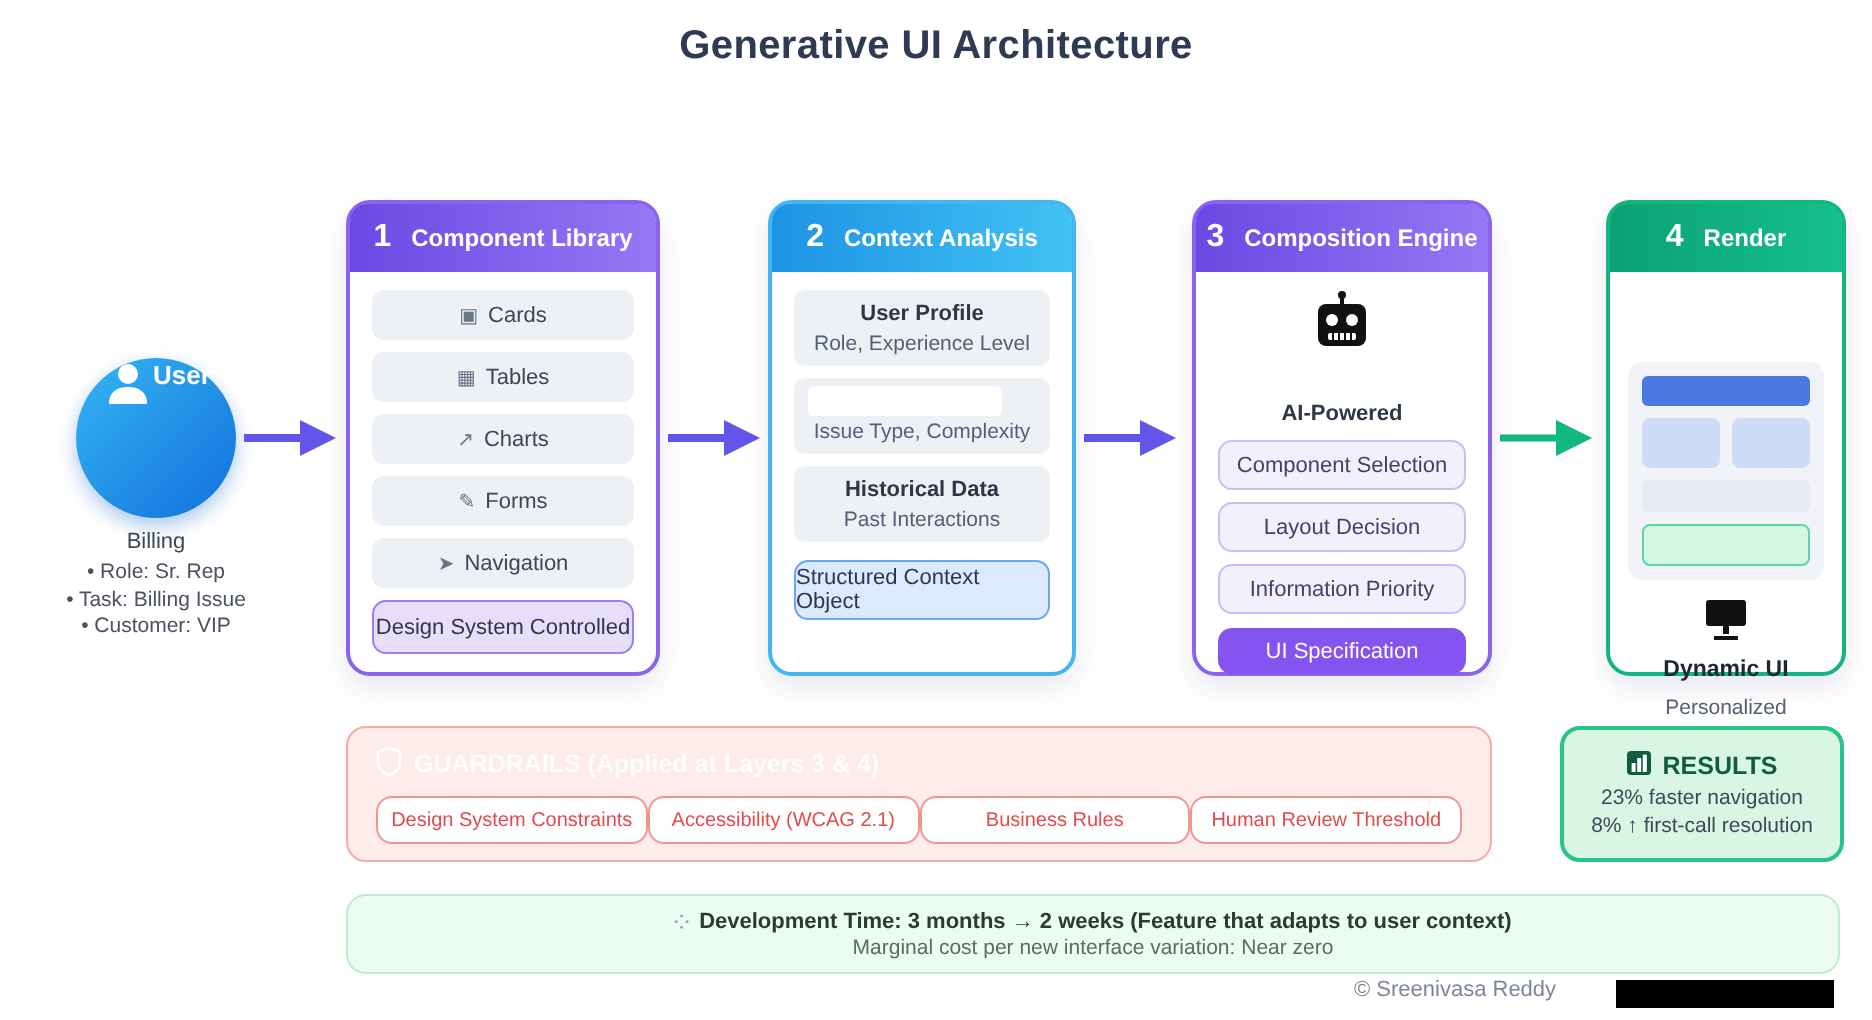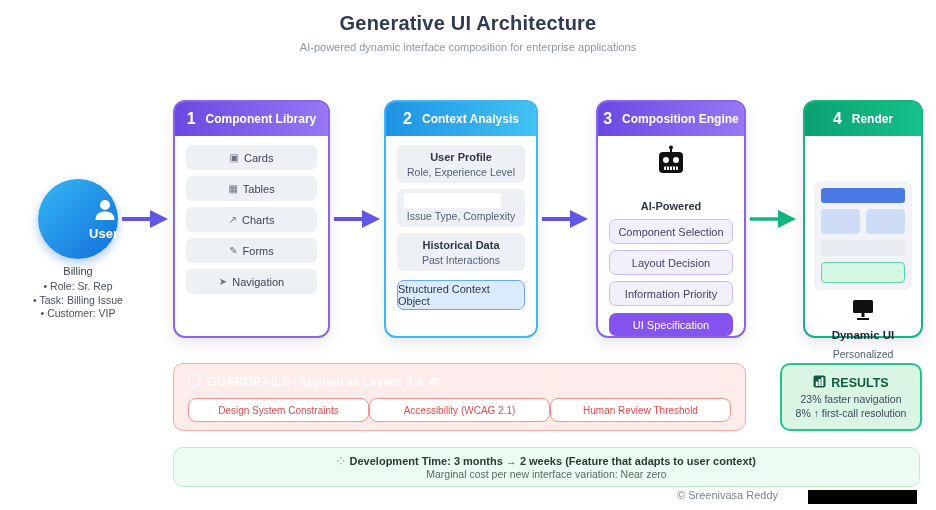--- a/index.html
+++ b/index.html
@@ -8,21 +8,21 @@
 
   .page-title{position:absolute;top:12px;left:0;right:0;text-align:center;
     font-size:20px;font-weight:bold;color:#2e3b52;letter-spacing:.2px;}
   .page-subtitle{position:absolute;top:41px;left:0;right:0;text-align:center;
     font-size:11px;color:#8d97a8;}
 
   
   .user-block{position:absolute;left:38px;top:179px;width:80px;}
   .user-circle{width:80px;height:80px;border-radius:50%;
     background:linear-gradient(135deg,#35b6f3,#1170dc);
-    display:flex;flex-direction:column;align-items:flex-end;justify-content:center;
+    display:flex;align-items:flex-start;justify-content:center;
     box-shadow:0 4px 10px rgba(18,98,200,.35);}
   .user-label{color:#fff;font-weight:bold;font-size:13px;margin-top:1px;}
   .user-context{position:absolute;left:-32px;top:86px;width:144px;text-align:center;}
   .context-title{font-size:11px;color:#3d4654;margin-bottom:3px;}
   .context-item{font-size:10.5px;color:#4a5160;line-height:1.3;}
 
   
   .arrow{position:absolute;top:209px;width:46px;height:20px;}
   .a1{left:122px;} .a2{left:334px;} .a3{left:542px;} .a4{left:750px;}
 
@@ -103,21 +103,20 @@
   
   .copyright{position:absolute;left:677px;top:489px;font-size:11px;color:#7c8699;}
   .redaction-black{position:absolute;left:808px;top:490px;width:109px;height:14px;background:#000;}
 </style>
 </head>
 <body>
 
 <div class="canvas">
 
   <div class="page-title">Generative UI Architecture</div>
-  <div class="page-subtitle">AI-powered dynamic interface composition for enterprise applications</div>
 
   <div class="user-block">
     <div class="user-circle">
       <span>
         <svg width="26" height="24" viewBox="0 0 26 24">
             <circle cx="13" cy="8" r="5" fill="#fff"></circle>
             <path d="M3.5 23 C3.5 16.5 8 14.5 13 14.5 C18 14.5 22.5 16.5 22.5 23 Z" fill="#fff"></path>
           </svg>
       </span>
       <span class="user-label">User</span>
@@ -166,20 +165,21 @@
           <span>Charts</span>
         </div>
       <div class="lib-item">
           <span class="lib-icon">✎</span>
           <span>Forms</span>
         </div>
       <div class="lib-item">
           <span class="lib-icon">➤</span>
           <span>Navigation</span>
         </div>
+      <div class="lib-badge">Design System Controlled</div>
     </div>
   </div>
 
   <div class="col col2">
     <div class="col-header header-blue">
       <span class="col-num">2</span>
       <span class="col-title">Context Analysis</span>
     </div>
     <div class="col-body">
       <div class="ctx-card">
@@ -262,20 +262,21 @@
       <span>
         <svg width="13" height="15" viewBox="0 0 13 15">
             <path d="M6.5 1 L12 3 V8 C12 11.5 9.5 13.5 6.5 14.5 C3.5 13.5 1 11.5 1 8 V3 Z" fill="none" stroke="#fff" stroke-width="1.4"></path>
           </svg>
       </span>
       <span>GUARDRAILS (Applied at Layers 3 &amp; 4)</span>
     </div>
     <div class="guard-chips">
       <div class="guard-chip">Design System Constraints</div>
       <div class="guard-chip">Accessibility (WCAG 2.1)</div>
+      <div class="guard-chip">Business Rules</div>
       <div class="guard-chip">Human Review Threshold</div>
     </div>
   </div>
 
   <div class="results">
     <div class="results-title">
       <span>
         <svg width="13" height="13" viewBox="0 0 13 13">
             <rect x="0.5" y="0.5" width="12" height="12" rx="2" fill="#115c3e"></rect>
             <rect x="2.8" y="6.5" width="2" height="4.5" fill="#fff"></rect>

